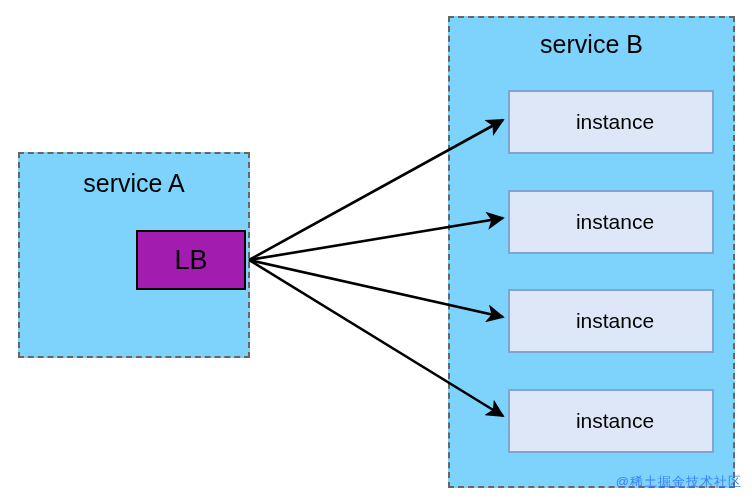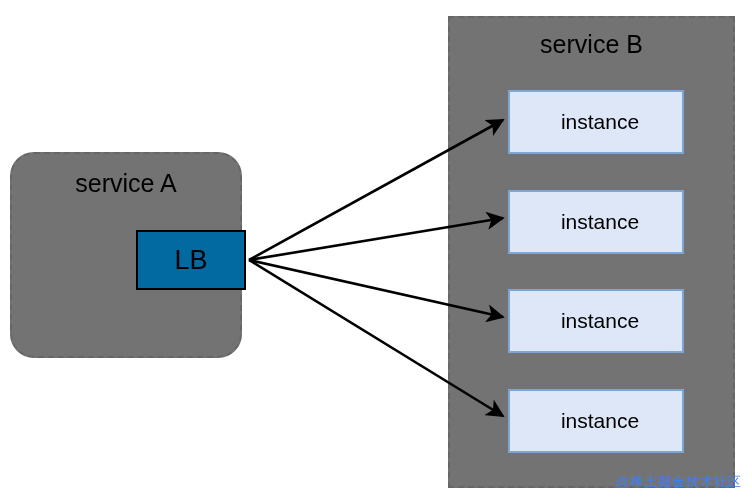--- a/index.html
+++ b/index.html
@@ -10,30 +10,29 @@
   #canvas {
     position: relative;
     width: 752px;
     height: 499px;
     background: #ffffff;
     overflow: hidden;
     font-family: "Liberation Sans", sans-serif;
   }
   .container-box {
     position: absolute;
-    background: #737373;
+    background: #7dd3fc;
     border: 2px dashed #666666;
     box-sizing: border-box;
   }
   #service-a-container {
-    left: 10px;
+    left: 18px;
     top: 152px;
     width: 232px;
     height: 206px;
-    border-radius: 24px;
   }
   #service-b-container {
     left: 448px;
     top: 16px;
     width: 287px;
     height: 472px;
   }
   .container-label {
     position: absolute;
     width: 100%;
@@ -45,35 +44,35 @@
   }
   #service-a-label { top: 17px; }
   #service-b-label { top: 14px; }
 
   #lb-box {
     position: absolute;
     left: 136px;
     top: 230px;
     width: 110px;
     height: 60px;
-    background: #0369a1;
+    background: #a21caf;
     border: 2px solid #000000;
     box-sizing: border-box;
     display: flex;
     align-items: center;
     justify-content: center;
     font-size: 27px;
     color: #000000;
     z-index: 4;
   }
 
   .instance-box {
     position: absolute;
     left: 508px;
-    width: 176px;
+    width: 206px;
     height: 64px;
     background: #dde7f7;
     border: 2px solid #7ea6d4;
     box-sizing: border-box;
     display: flex;
     align-items: center;
     justify-content: center;
     font-size: 21px;
     color: #000000;
     z-index: 3;

